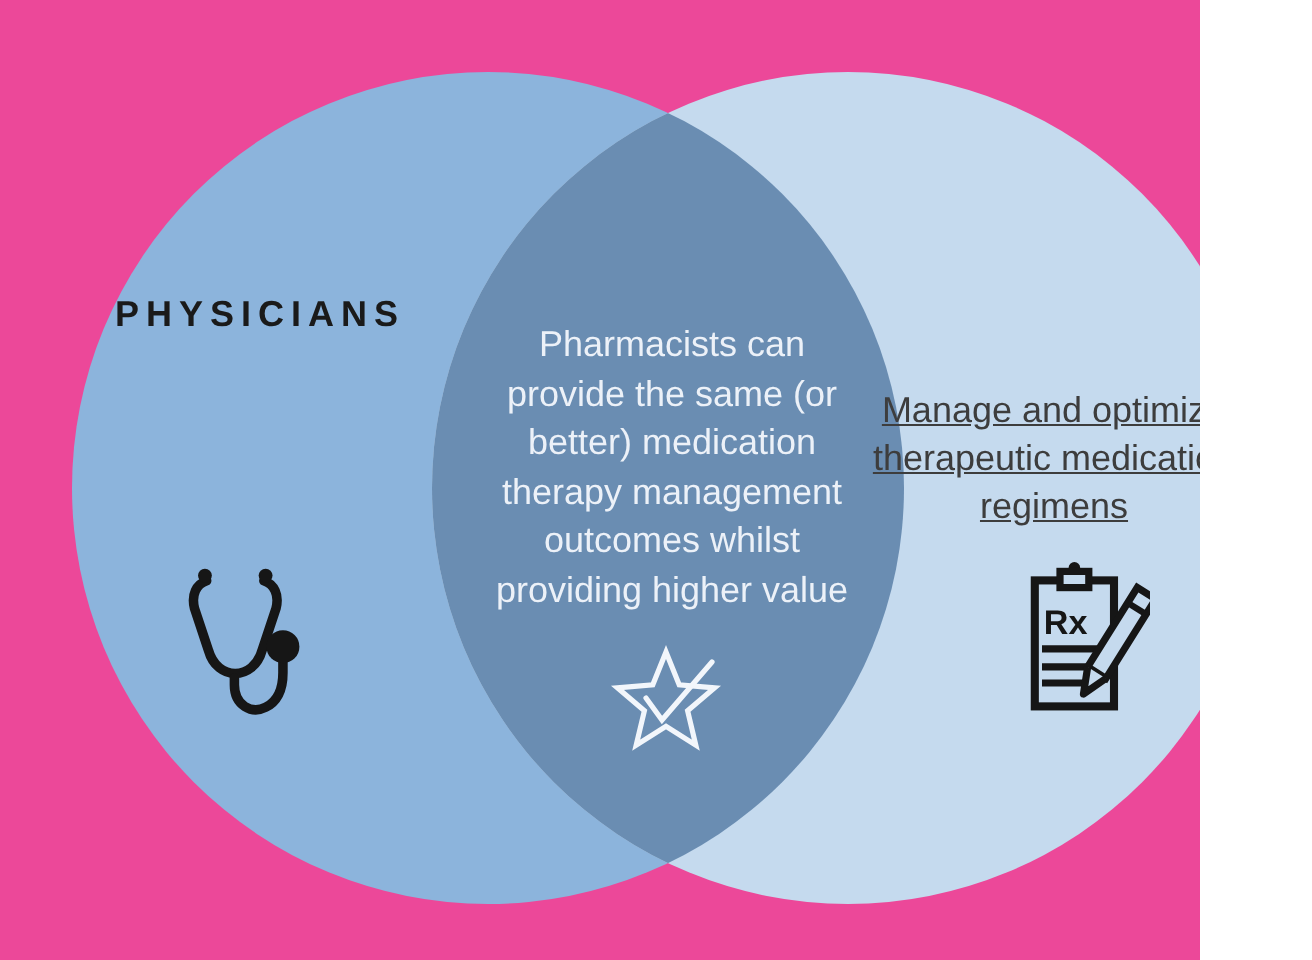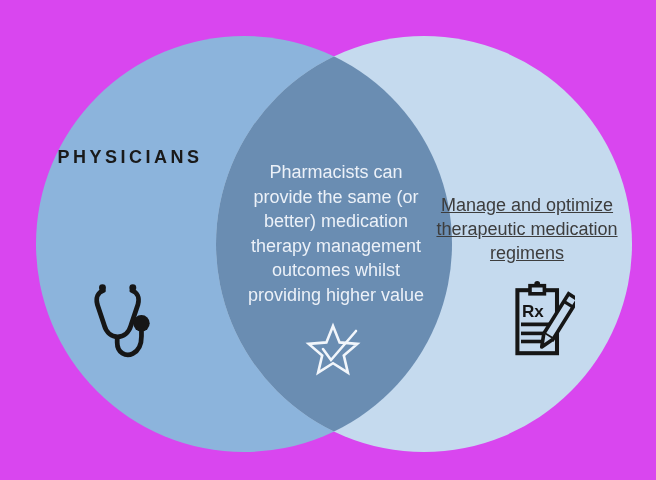--- a/index.html
+++ b/index.html
@@ -1,20 +1,20 @@
 <!DOCTYPE html>
 <html><head>
 <meta charset="utf-8">
 <style>
   html, body { margin: 0; padding: 0; background: #ffffff; }
   .stage {
     position: relative;
-    width: 656px;
+    width: 600px;
     height: 480px;
-    background: #d946ef;
+    background: #ec4899;
     overflow: hidden;
     font-family: "Liberation Sans", sans-serif;
   }
   .venn-svg { position: absolute; left: 0; top: 0; }
   .region-title {
     position: absolute;
     top: 146px;
     width: 210px;
     margin: 0;
     text-align: center;

